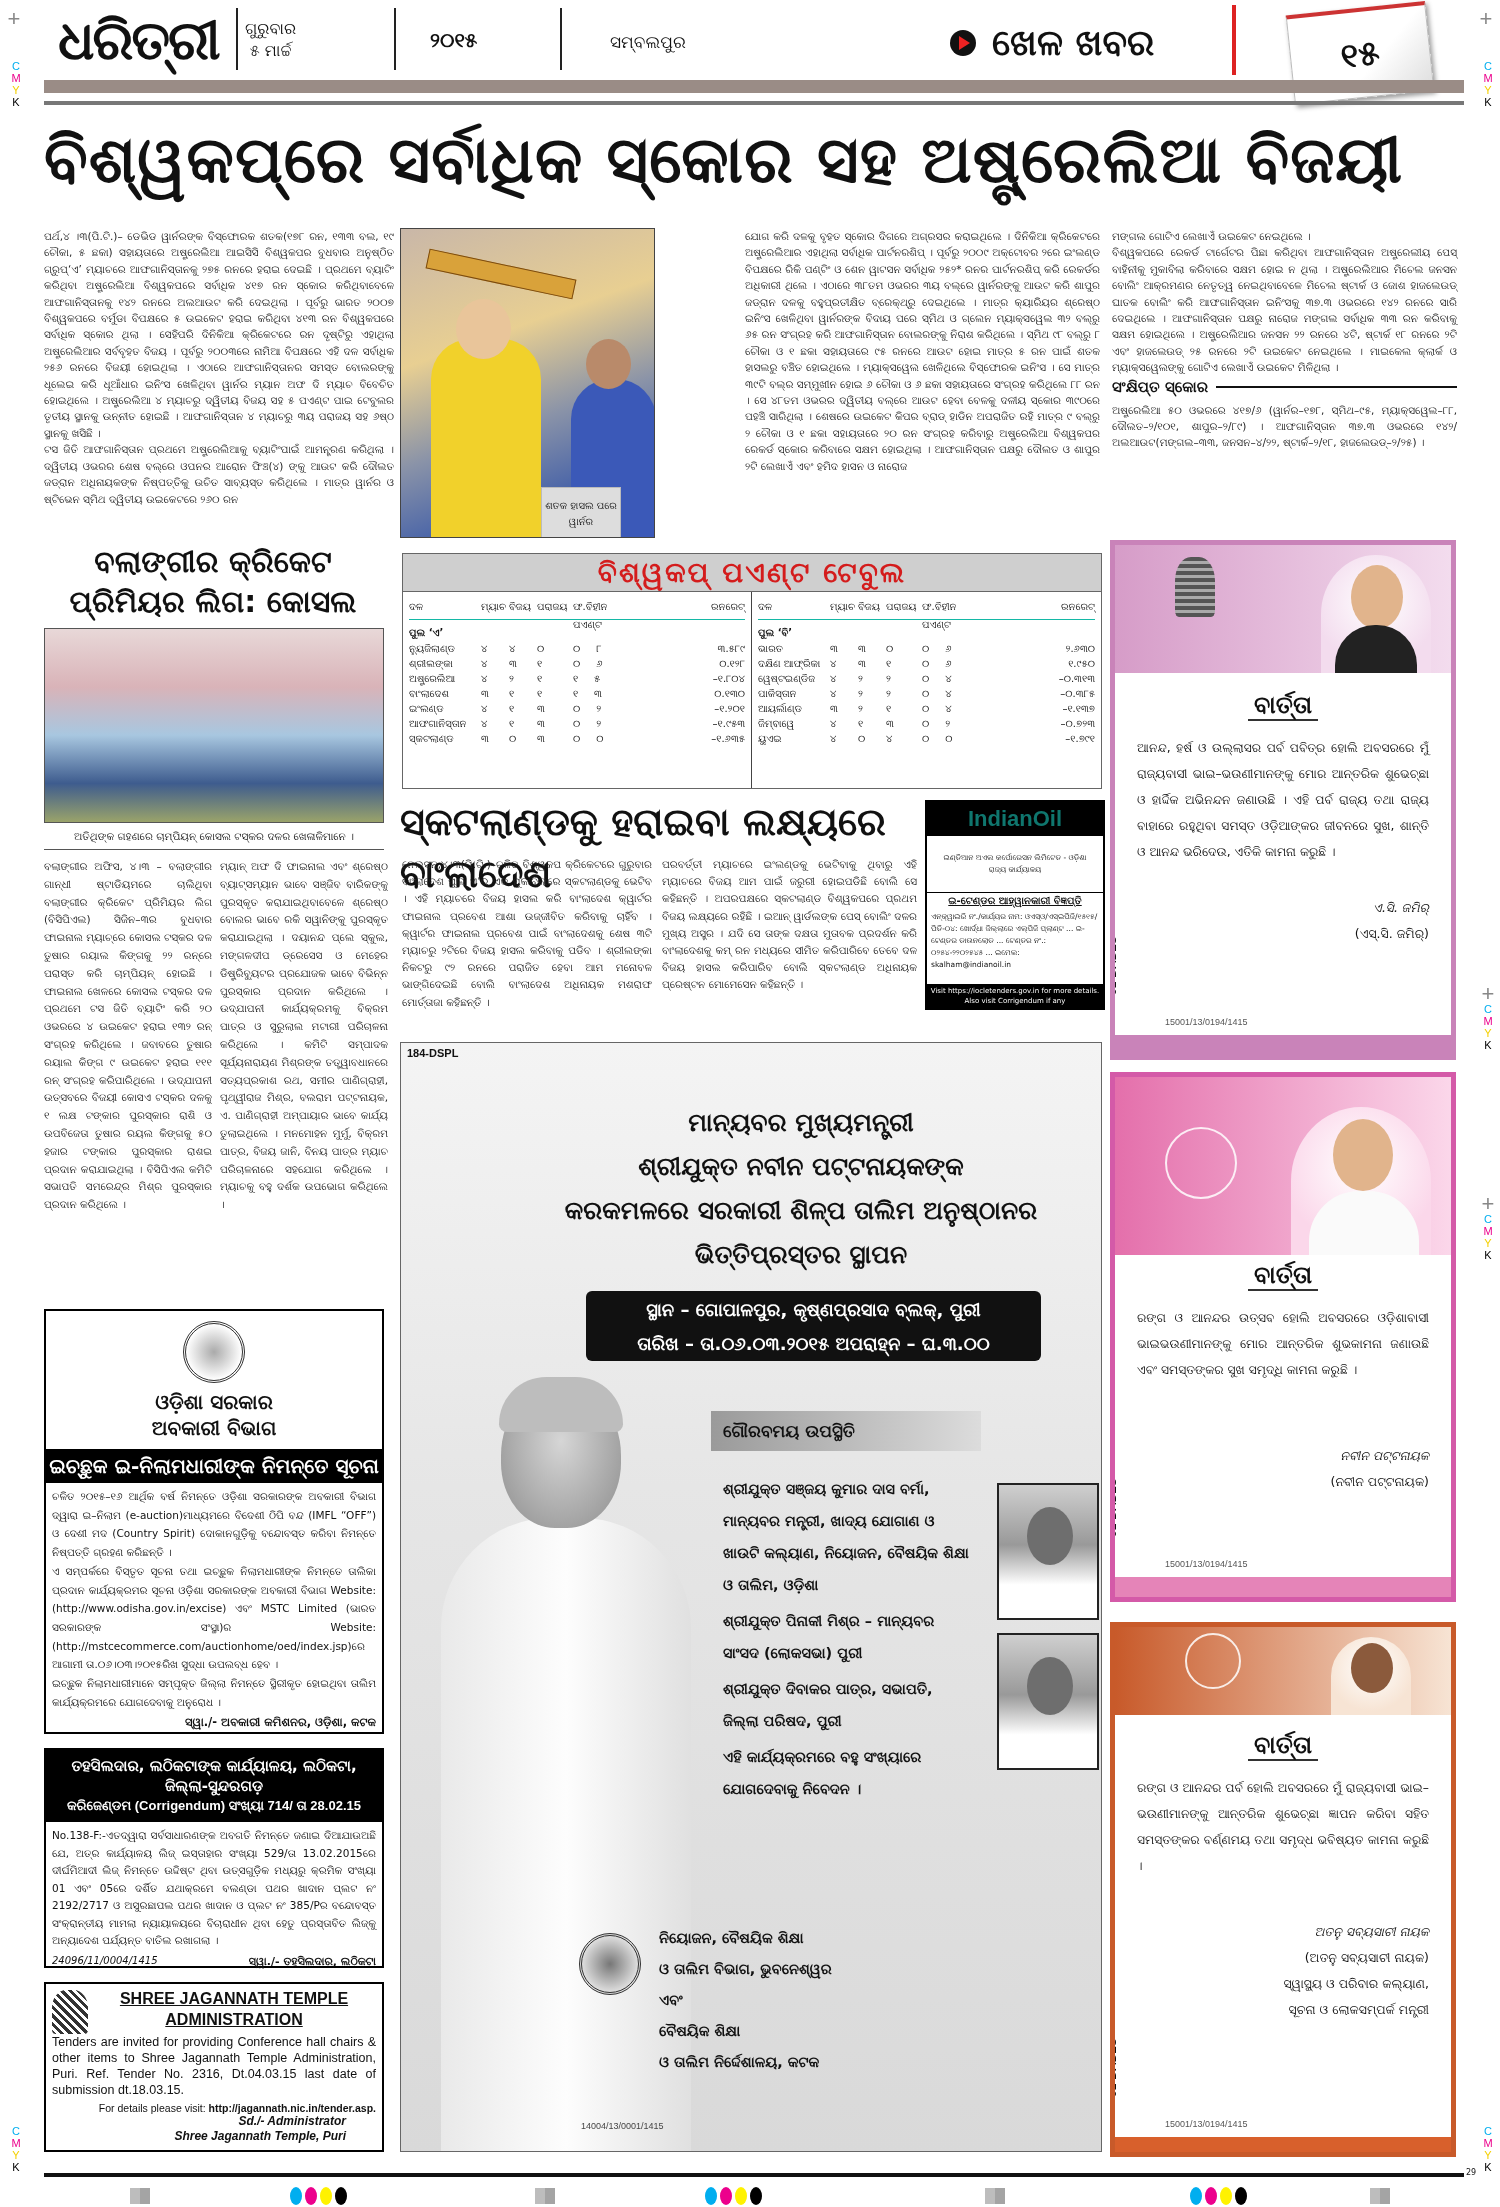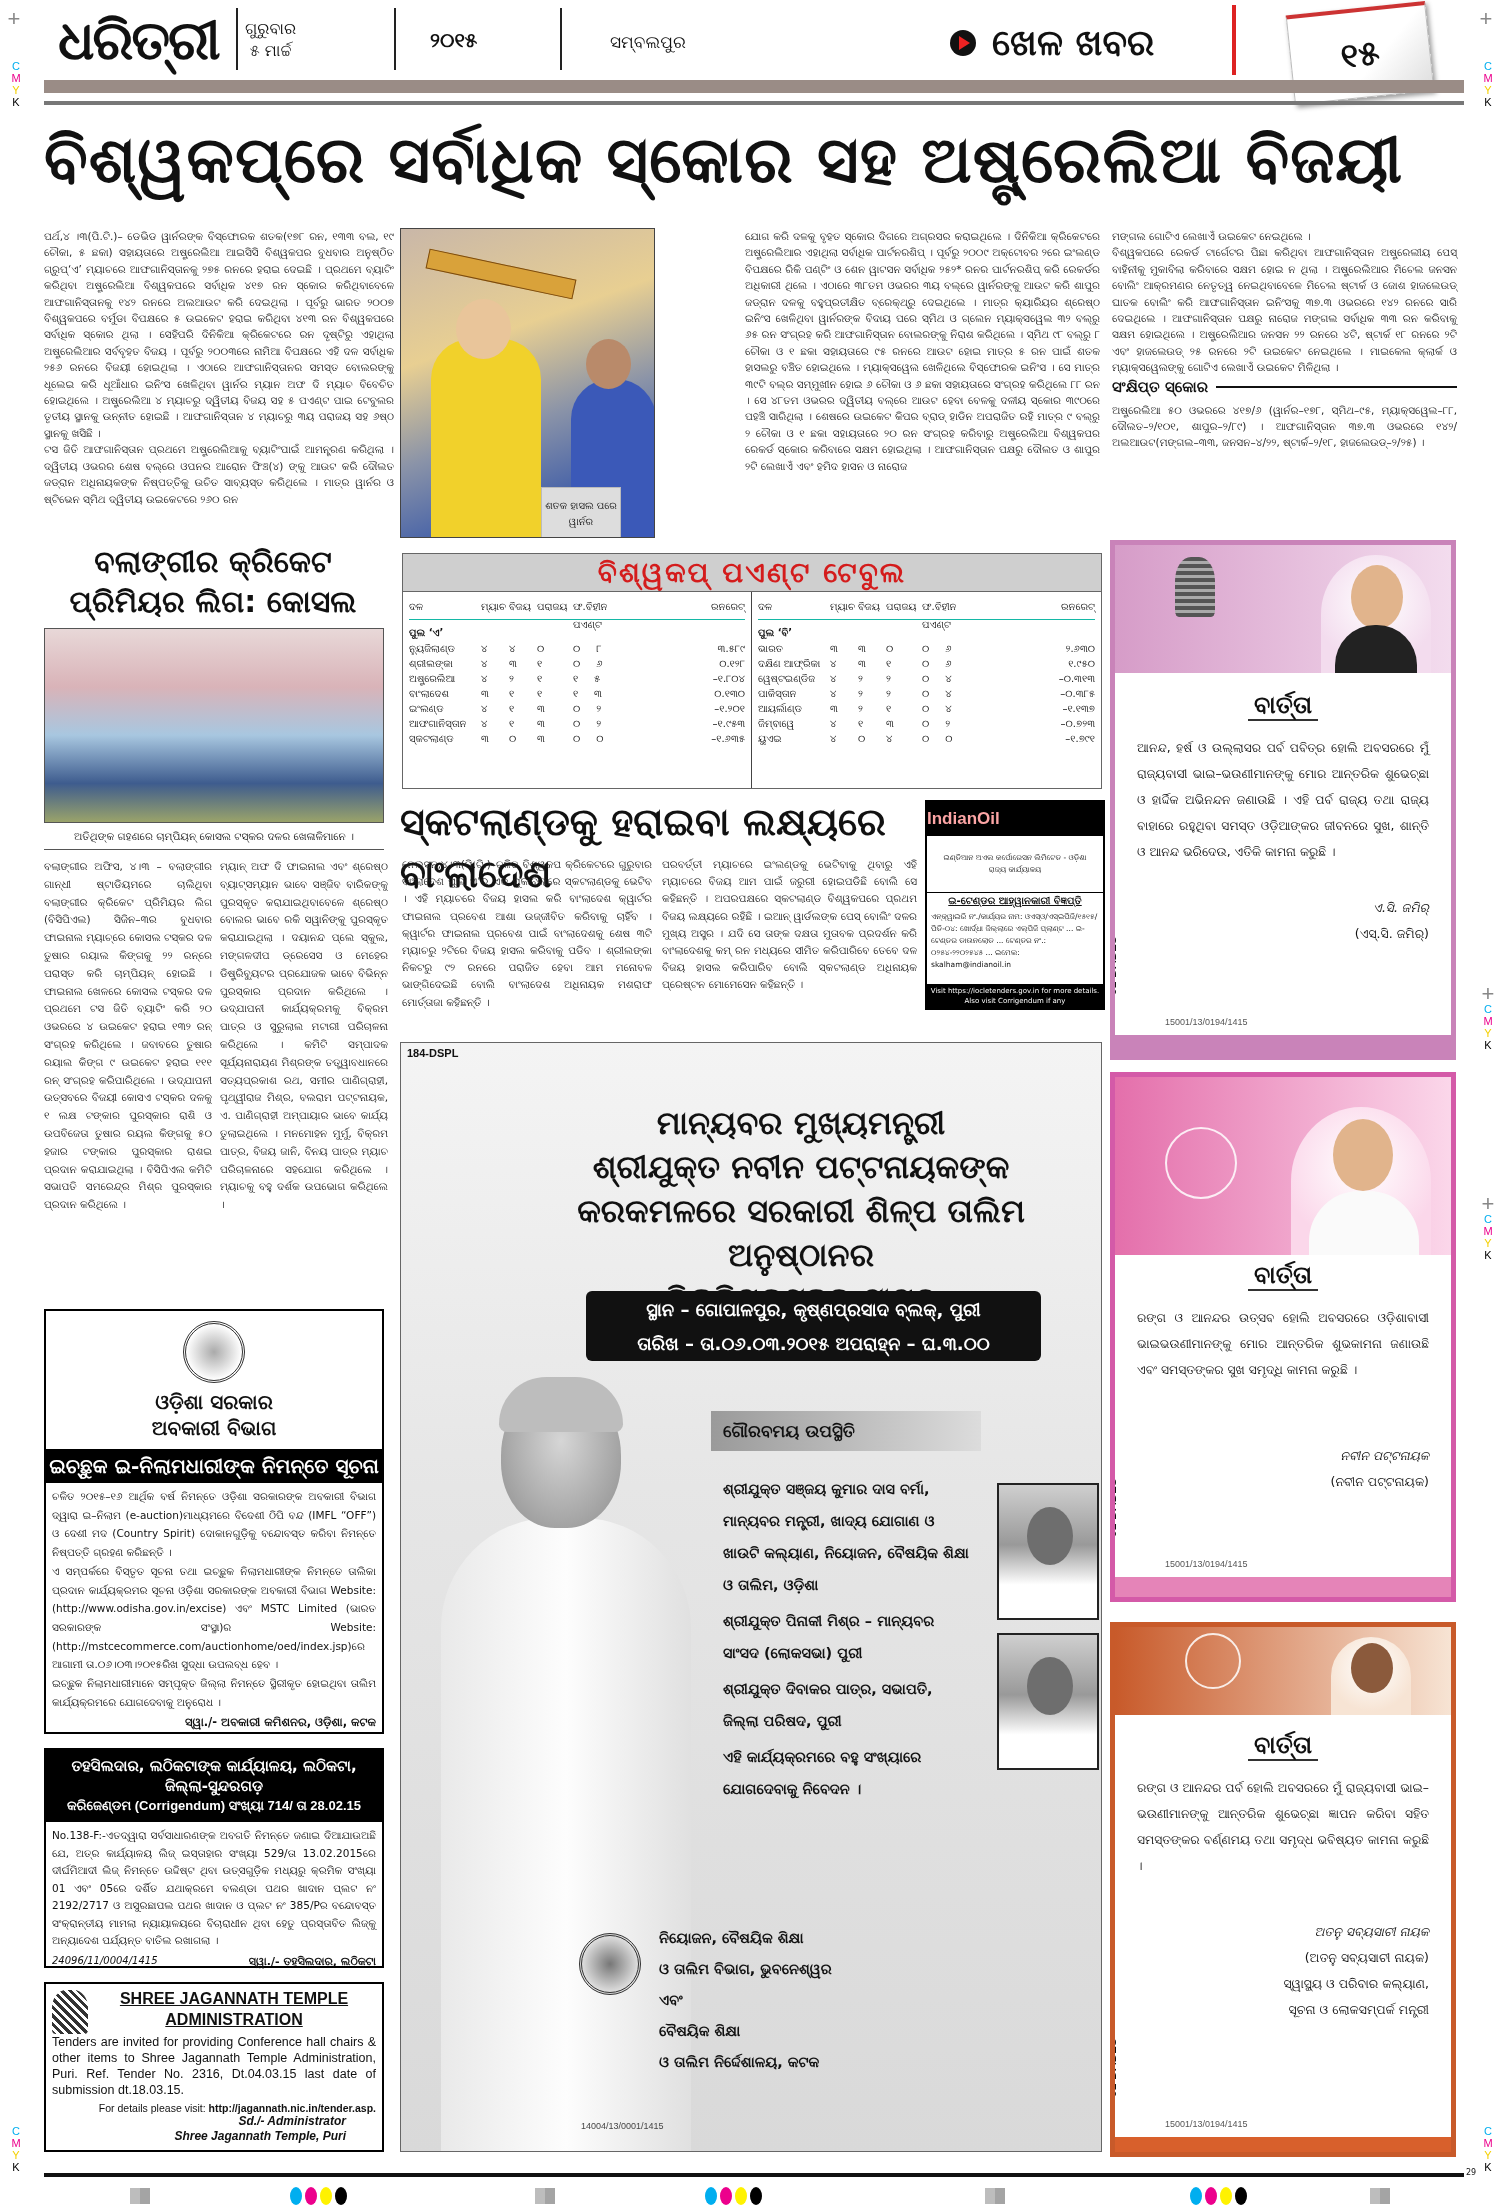--- a/index.html
+++ b/index.html
@@ -34,21 +34,21 @@
   .ptable-title { height: 38px; background: #cfcfcf; border-bottom: 1px solid #666; text-align:center; font-size: 28px; font-weight: bold; color: #d41c1c; line-height: 38px; letter-spacing: 2px; }
   .ptable-halves { display:flex; height: 196px; }
   .ptable-half { width: 50%; padding: 6px 6px; font-size: 10px; }
   .ptable-half:first-child { border-right: 1px solid #444; }
   .ph-row { display:grid; grid-template-columns: 72px 28px 28px 36px 52px 1fr; height: 15px; line-height: 15px; }
   .ph-row span:last-child { text-align: right; }
   .ph-head { border-bottom: 1px solid #14b8a6; padding-bottom: 4px; margin-bottom: 5px; height: 22px; line-height: 18px; }
   .pool-label { font-weight: bold; height: 16px; line-height: 16px; }
   .bang-headline { left: 400px; top: 796px; width: 520px; font-size: 38px; font-weight: bold; line-height: 52px; }
   .ad-ioc { left: 925px; top: 800px; width: 180px; height: 210px; border: 2px solid #000; font-size: 7.5px; line-height: 12px; }
-  .ioc-head { background:#000; color:#fca5a5; font-size: 17px; font-weight:bold; font-family: "Liberation Sans", sans-serif; height: 34px; line-height: 34px; }
+  .ioc-head { background:#000; color:#0f766e; font-size: 22px; font-weight:bold; font-family: "Liberation Sans", sans-serif; text-align:center; height: 34px; line-height: 34px; }
   .ioc-foot { background:#000; color:#fff; text-align:center; font-size: 7px; line-height: 10px; padding: 2px; position:absolute; bottom:0; left:0; right:0; }
   .bolangir-head { left: 38px; top: 542px; width: 350px; font-size: 30px; font-weight: bold; line-height: 40px; text-align:center; }
   .bolangir-photo { left: 44px; top: 628px; width: 340px; height: 195px; background: linear-gradient(180deg,#e8d8d8 0%,#d9b3b8 30%,#a8c7e0 55%,#3e5c8e 80%,#9aa36a 100%); border: 1px solid #555; }
   .bolangir-caption { left: 44px; top: 830px; width: 340px; font-size: 10.5px; text-align:center; border-bottom: 1px solid #555; padding-bottom: 6px; }
   .excise-ad { left: 44px; top: 1309px; width: 340px; height: 425px; border: 2px solid #000; }
   .emblem { width: 62px; height: 62px; border-radius: 50%; border: 3px double #333; margin: 10px auto 0; background: radial-gradient(circle,#aaa 0%,#fff 70%); }
   .excise-title { text-align:center; font-size: 20px; font-weight:bold; line-height: 26px; margin-top: 6px; }
   .black-bar { background:#000; color:#fff; font-weight:bold; text-align:center; font-size: 20px; line-height: 34px; height: 34px; margin-top: 8px; }
   .excise-body { font-size: 10.5px; line-height: 18.7px; padding: 4px 6px; text-align: justify; }
   .excise-sign { text-align:right; font-weight:bold; font-size: 11.5px; padding-right: 6px; }
@@ -60,21 +60,21 @@
   .corr-foot { display:flex; justify-content: space-between; padding: 0 6px; font-size: 10px; }
   .corr-foot b { font-size: 11px; }
   .temple-ad { left: 44px; top: 1982px; width: 340px; height: 170px; border: 2px solid #000; font-family: "Liberation Sans", sans-serif; padding: 4px 6px; }
   .temple-title { text-align:center; font-weight:bold; font-size: 16px; text-decoration: underline; line-height: 21px; padding-left: 40px; }
   .temple-logo { position:absolute; left: 6px; top: 6px; width: 36px; height: 44px; border-radius: 40% 40% 10% 10%; background: repeating-linear-gradient(45deg,#333 0 3px,#fff 3px 6px); }
   .temple-body { font-size: 12.5px; line-height: 16px; text-align: justify; margin-top: 4px; }
   .temple-link { text-align:right; font-size: 10.5px; margin-top: 4px; }
   .temple-sign { text-align:right; font-style: italic; font-weight:bold; font-size: 12px; line-height: 15px; padding-right: 30px; }
   .edu-ad { left: 400px; top: 1042px; width: 702px; height: 1110px; border: 1px solid #666; background: linear-gradient(180deg,#f4f4f4 0%,#e6e6e6 40%,#d9d9d9 100%); overflow:hidden; }
   .edu-code { position:absolute; left: 6px; top: 4px; font-size: 11px; font-weight:bold; font-family:"Liberation Sans",sans-serif; }
-  .edu-title { position:absolute; left: 0; width: 100%; top: 58px; text-align:center; font-size: 32px; font-weight:bold; line-height: 44px; padding-left: 100px; }
+  .edu-title { position:absolute; left: 0; width: 100%; top: 58px; text-align:center; font-size: 25px; font-weight:bold; line-height: 44px; padding-left: 100px; }
   .edu-venue { position:absolute; left: 185px; top: 248px; width: 455px; height: 70px; background:#111; color:#fff; border-radius: 6px; text-align:center; font-size: 18px; font-weight:bold; line-height: 34px; padding-top: 2px; }
   .cm-figure { position:absolute; left: 40px; top: 340px; width: 250px; height: 770px; }
   .cm-head { position:absolute; left: 60px; top: 0; width: 120px; height: 145px; border-radius: 50% 50% 45% 45%; background: radial-gradient(ellipse at 50% 40%,#d6d6d6 0%,#9c9c9c 80%); }
   .cm-hair { position:absolute; left: 58px; top: -6px; width: 124px; height: 55px; border-radius: 60px 60px 10px 10px; background:#bdbdbd; }
   .cm-body { position:absolute; left: 0; top: 135px; width: 250px; height: 640px; border-radius: 110px 110px 0 0; background: linear-gradient(90deg,#e9e9e9,#fdfdfd,#e0e0e0); }
   .edu-gaurab { position:absolute; left: 310px; top: 368px; width: 270px; height: 40px; background: linear-gradient(90deg,#9a9a9a,#dcdcdc); font-size: 17px; font-weight:bold; line-height: 40px; padding-left: 12px; }
   .edu-guests { position:absolute; left: 322px; top: 430px; width: 250px; font-size: 14.5px; font-weight:bold; line-height: 32px; }
   .edu-guests p { margin-bottom: 4px; }
   .guest-photo { position:absolute; width: 102px; height: 137px; border: 2px solid #222; background: linear-gradient(180deg,#cfcfcf 0%,#999 45%,#fff 75%); }
   .guest-photo .face { position:absolute; left: 28px; top: 22px; width: 46px; height: 58px; border-radius: 50%; background:#6e6e6e; }

